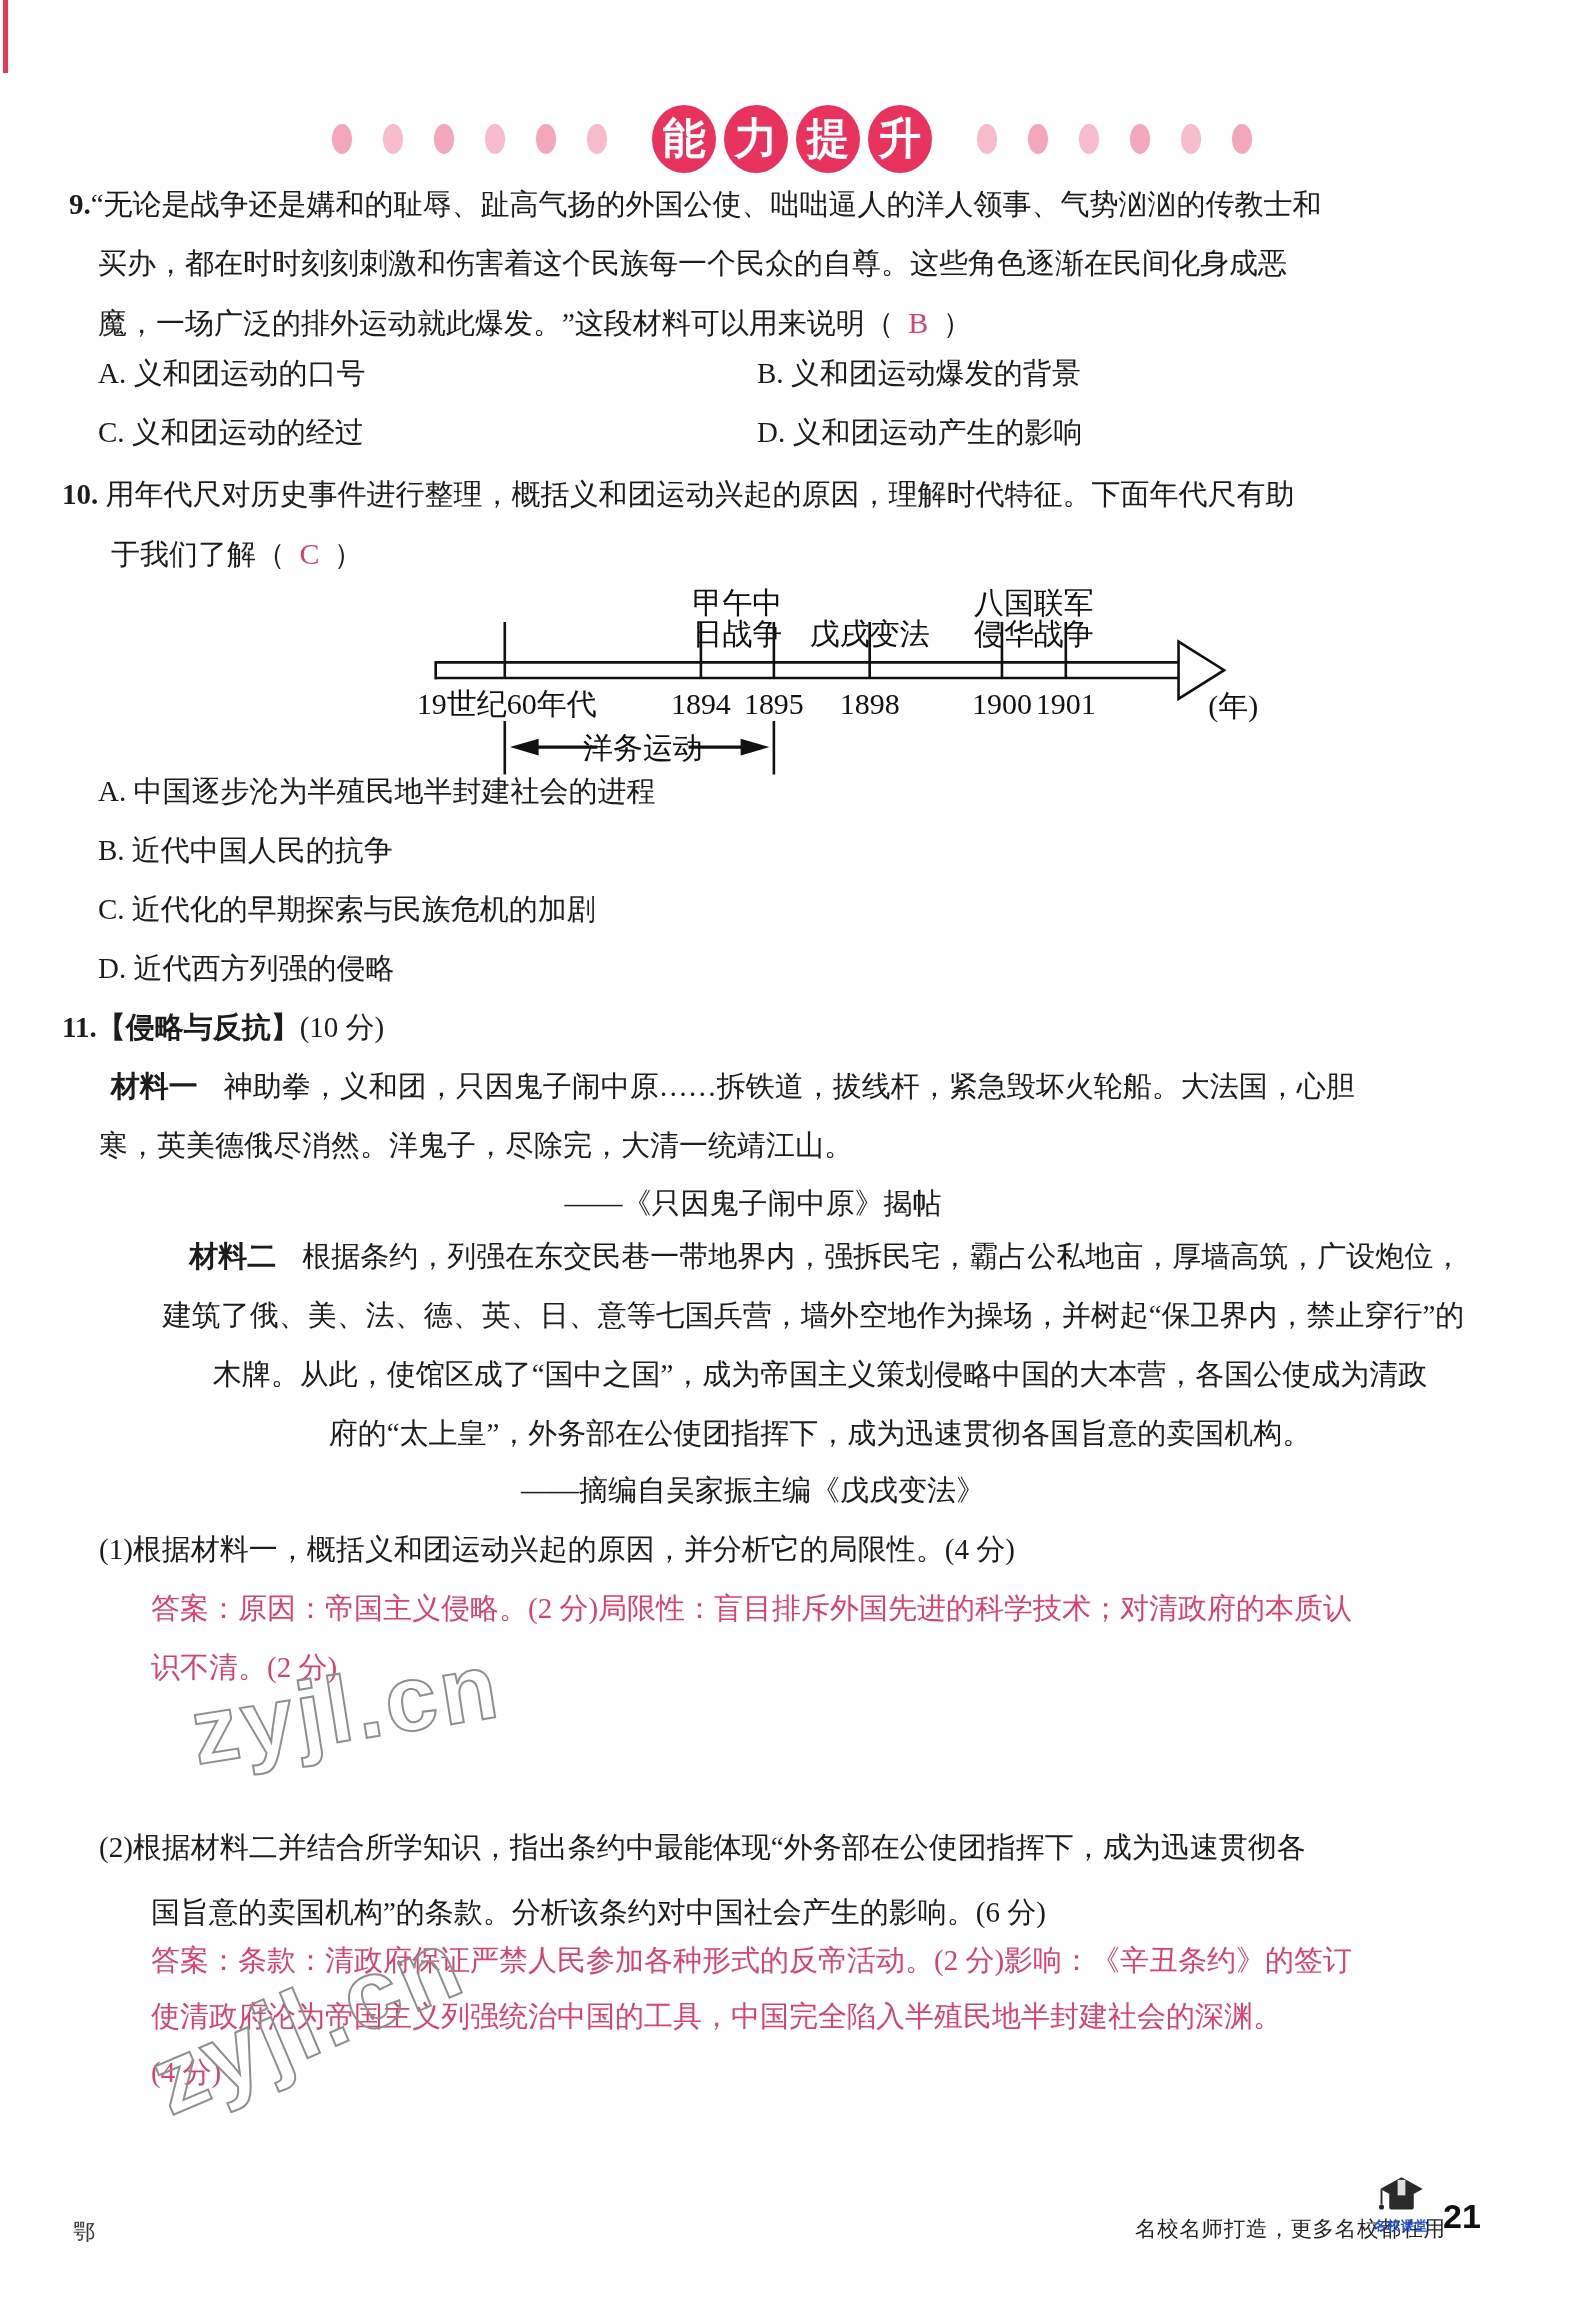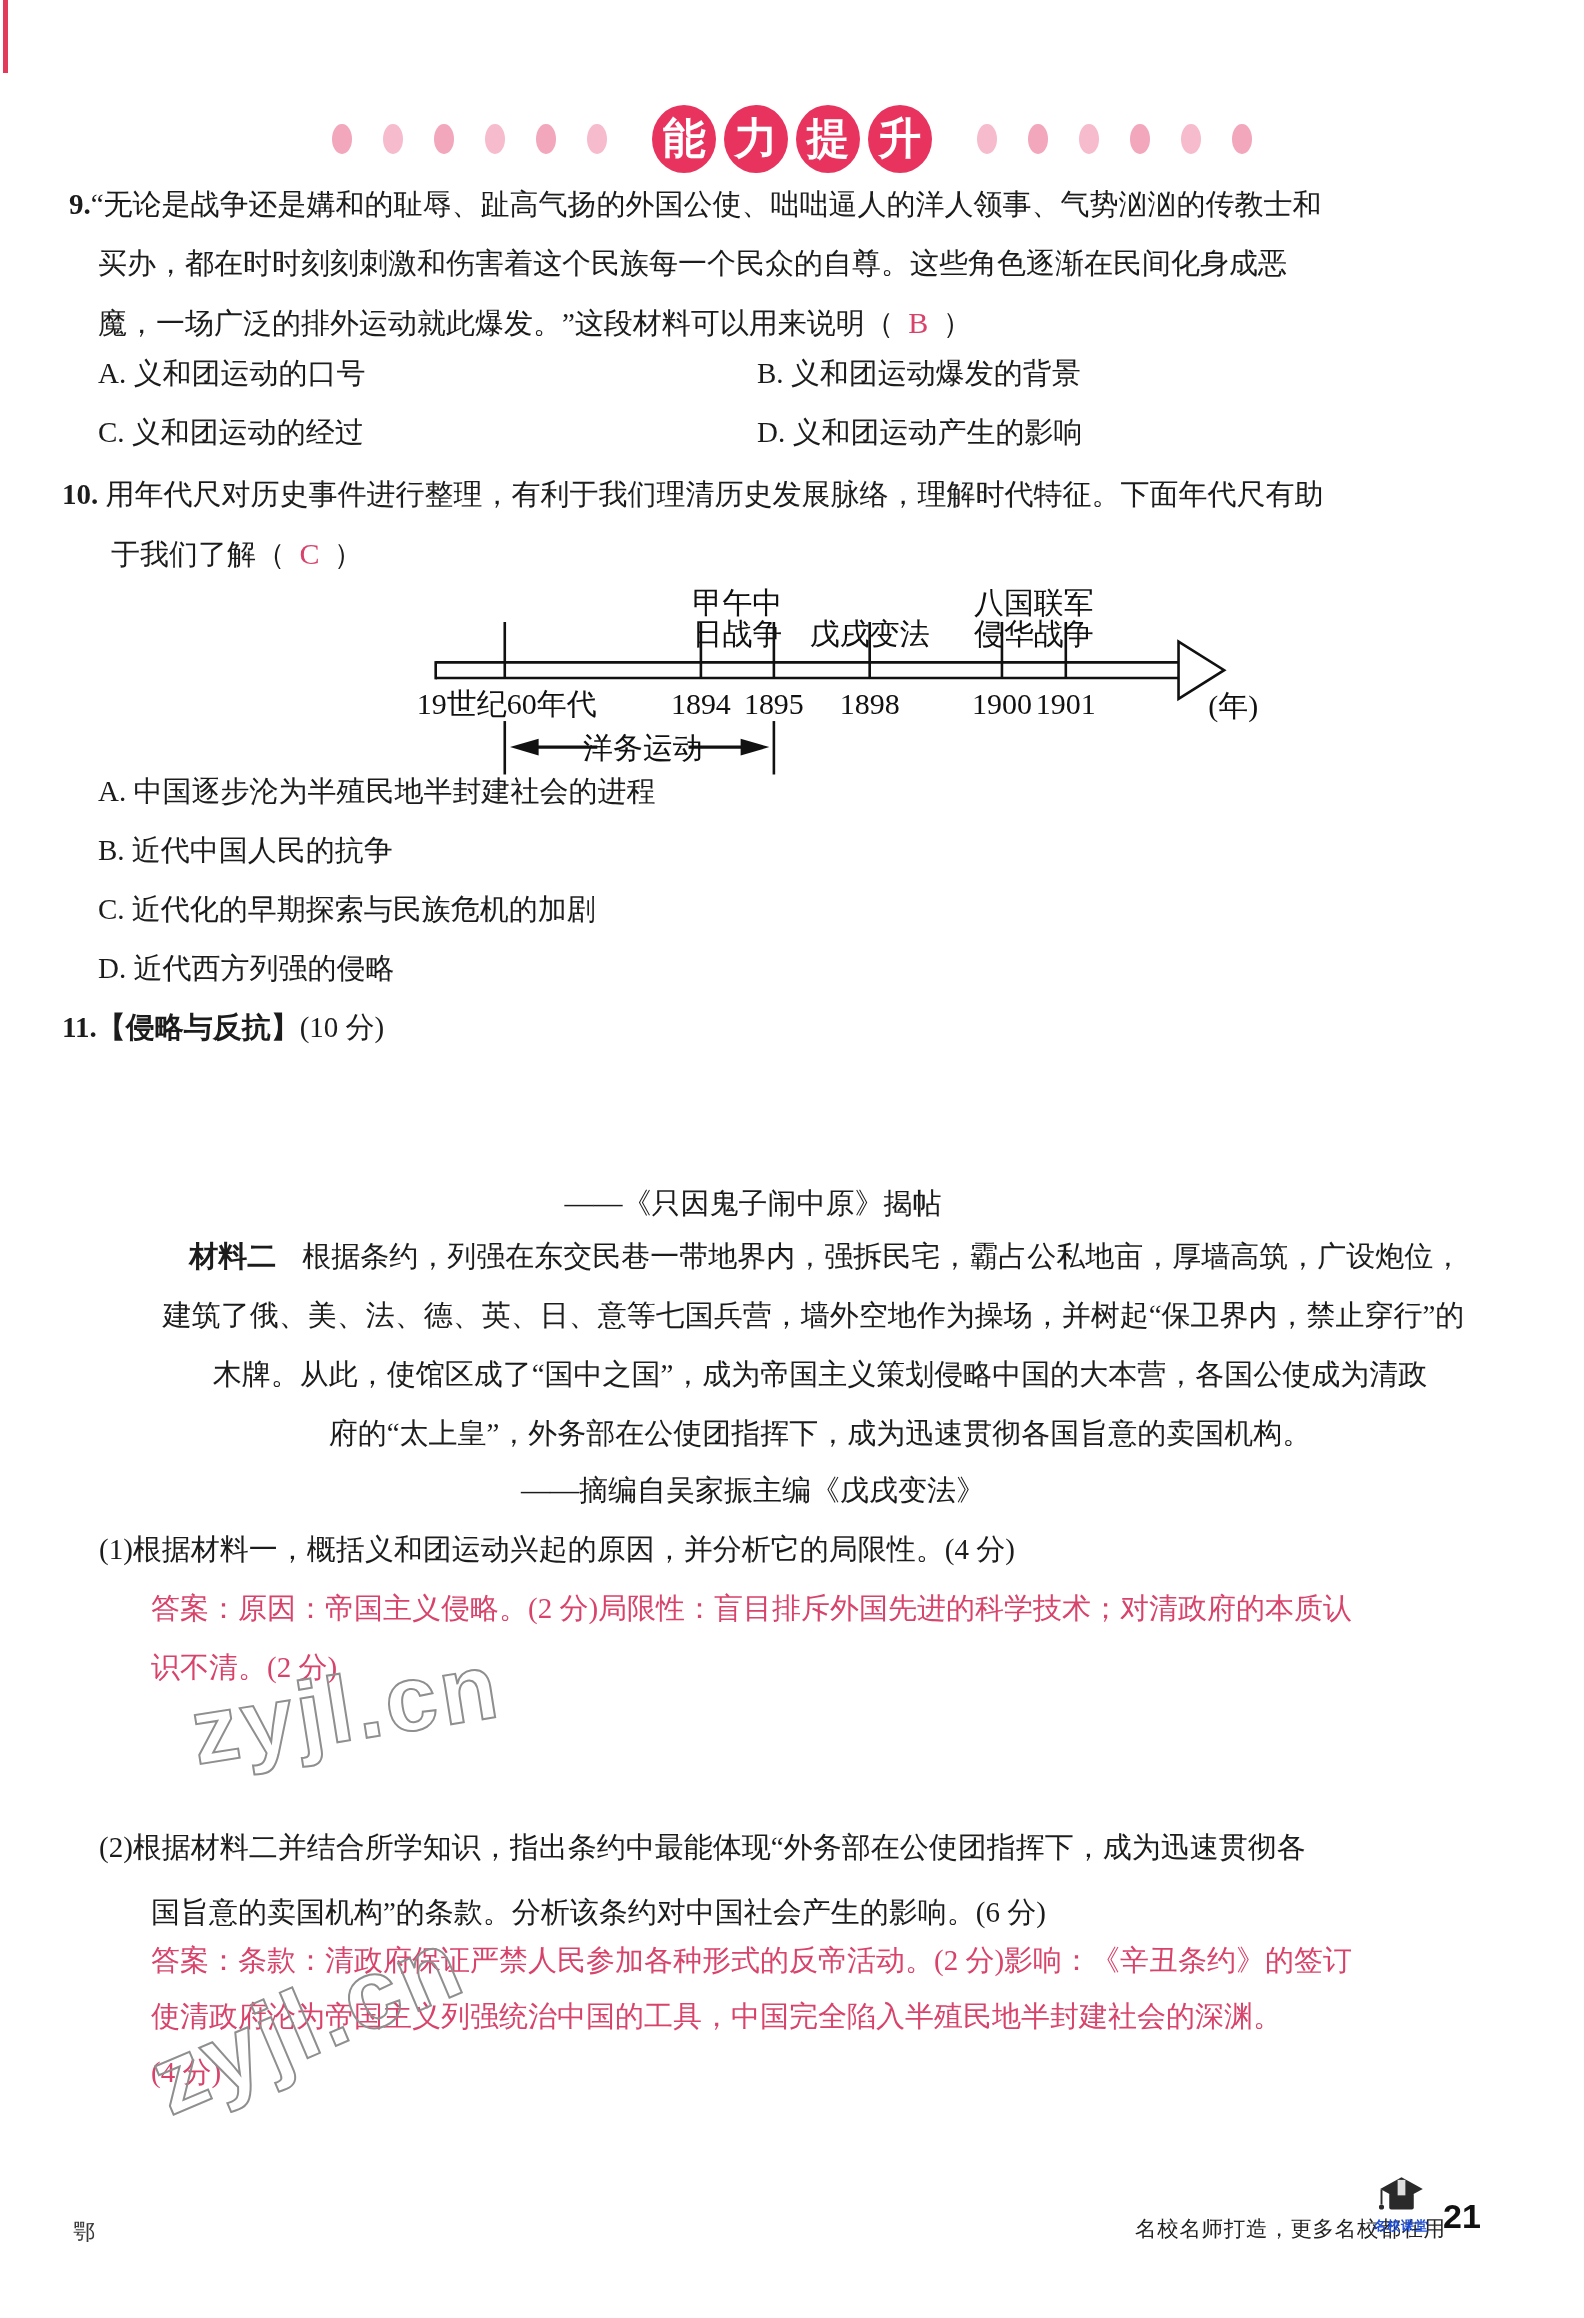--- a/index.html
+++ b/index.html
@@ -101,21 +101,21 @@
       <div class="line opt-cell second">B. 义和团运动爆发的背景</div>
     </div>
     <div class="opt-row">
       <div class="line opt-cell">C. 义和团运动的经过</div>
       <div class="line opt-cell second">D. 义和团运动产生的影响</div>
     </div>
   </div>
 
   <div style="position:absolute;left:62px;top:465px;width:1481px;">
     <div class="line">
-      <span class="num">10.</span> <span>用年代尺对历史事件进行整理，有利于我们理清历史发展脉络，理解时代特征。下面年代尺有助</span>
+      <span class="num">10.</span> <span>用年代尺对历史事件进行整理，概括义和团运动兴起的原因，理解时代特征。下面年代尺有助</span>
     </div>
     <div class="line indent75">
       <span>于我们了解（</span><span class="ans">C</span><span>）</span>
     </div>
   </div>
 
   <svg class="timeline" width="874" height="202" viewBox="0 0 1340 310">
 
     <text x="511" y="52" text-anchor="middle">甲午中</text>
     <text x="511" y="100" text-anchor="middle">日战争</text>
@@ -158,20 +158,26 @@
     <div class="line">C. 近代化的早期探索与民族危机的加剧</div>
     <div class="line">D. 近代西方列强的侵略</div>
   </div>
 
   <div style="position:absolute;left:62px;top:998px;">
     <div class="line">
       <span class="num">11.</span><span class="q11-title">【侵略与反抗】</span><span>(10 分)</span>
     </div>
   </div>
 
+  <div style="position:absolute;left:99px;top:1057px;width:1442px;">
+    <div class="line" style="padding-left:11.7px;">
+      <span class="mat-label">材料一</span><span>神助拳，义和团，只因鬼子闹中原……拆铁道，拔线杆，紧急毁坏火轮船。大法国，心胆</span>
+    </div>
+    <div class="line">寒，英美德俄尽消然。洋鬼子，尽除完，大清一统靖江山。</div>
+  </div>
   <div class="line source-line" style="top:1174px;">——《只因鬼子闹中原》揭帖</div>
 
   <div style="position:absolute;left:99px;top:1227px;width:1442px;text-align:center;">
     <div class="line" style="padding-left:11.7px;">
       <span class="mat-label">材料二</span><span>根据条约，列强在东交民巷一带地界内，强拆民宅，霸占公私地亩，厚墙高筑，广设炮位，</span>
     </div>
     <div class="line" style="margin-left:-13px;">建筑了俄、美、法、德、英、日、意等七国兵营，墙外空地作为操场，并树起“保卫界内，禁止穿行”的</div>
     <div class="line">木牌。从此，使馆区成了“国中之国”，成为帝国主义策划侵略中国的大本营，各国公使成为清政</div>
     <div class="line">府的“太上皇”，外务部在公使团指挥下，成为迅速贯彻各国旨意的卖国机构。</div>
   </div>

